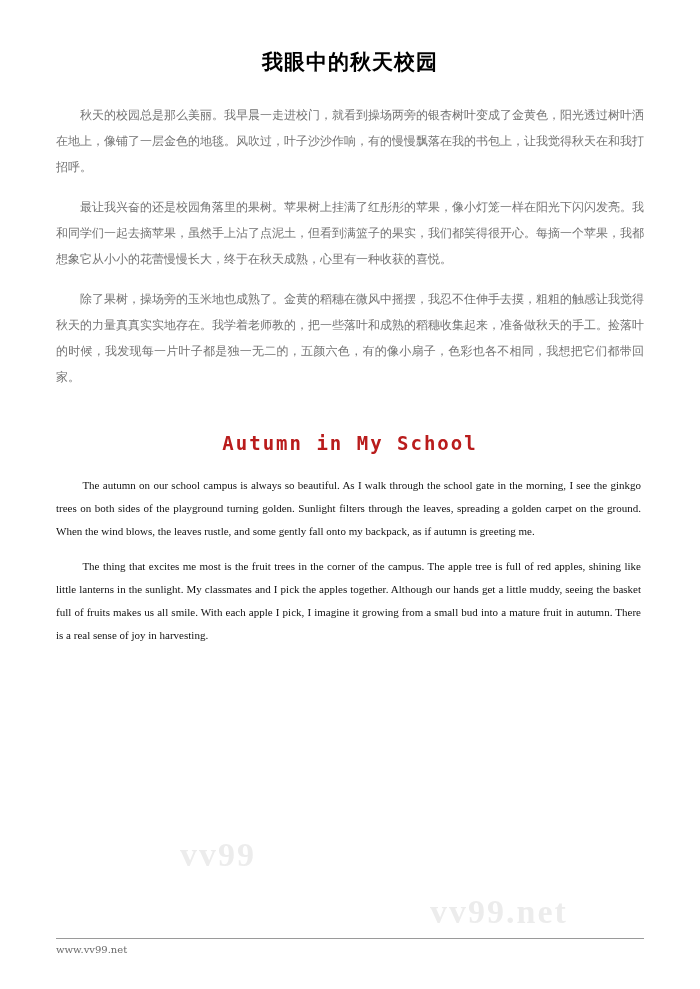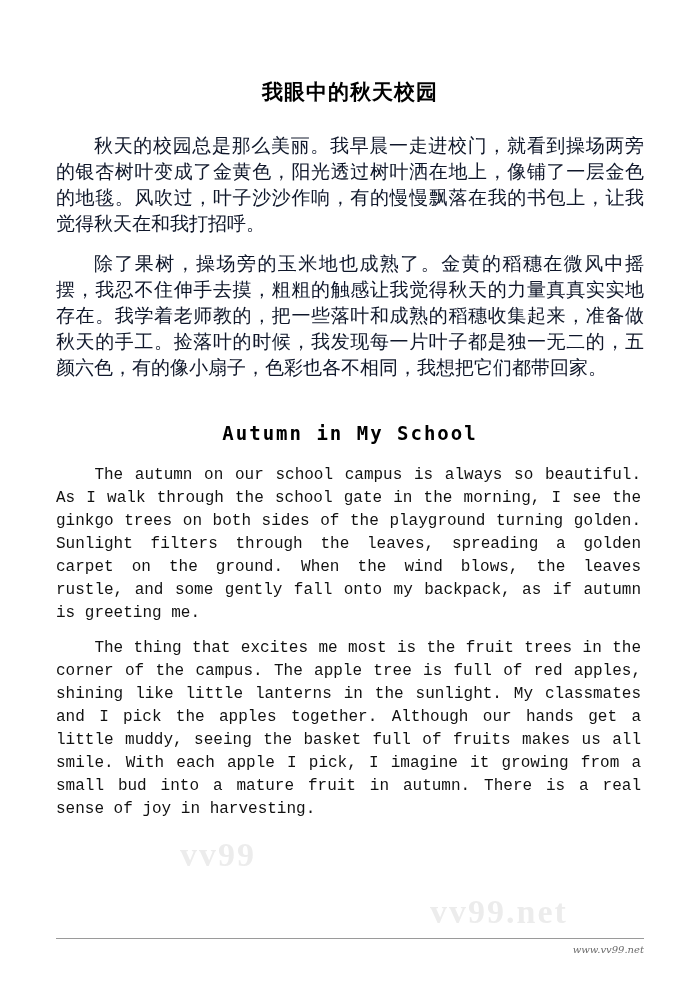--- a/index.html
+++ b/index.html
@@ -42,91 +42,90 @@
   .wm-1 { left: 180px; top: 836px; font-size: 34px; }
   .wm-2 { left: 430px; top: 849px; font-size: 34px; margin-top: 44px; }
 
   .cn-title {
     text-align: center;
     font-family: "DejaVu Sans", sans-serif;
     font-weight: bold;
     font-size: 21px;
     letter-spacing: 1px;
     margin: 0;
-    padding-top: 78px;
+    padding-top: 48px;
     color: #000;
   }
   .cn-body {
     margin-top: 26px;
   }
   .cn-p {
     font-family: "DejaVu Sans", sans-serif;
-    font-size: 19px;
+    font-size: 12px;
     line-height: 26px;
     text-align: justify;
     text-justify: inter-ideograph;
     text-indent: 2em;
     margin: 11px 0 14px 0;
-    color: #0f172a;
+    color: #737373;
   }
   .en-title {
     text-align: center;
     font-family: "DejaVu Sans Mono", monospace;
     font-weight: bold;
     font-size: 19px;
     letter-spacing: 2px;
     margin: 0;
     padding-top: 28px;
-    color: #000000;
+    color: #b91c1c;
   }
   .en-body {
     margin-top: 20px;
   }
   .en-p {
-    font-family: Liberation Mono, monospace;
-    font-size: 16px;
+    font-family: Liberation Serif, serif;
+    font-size: 11px;
     line-height: 23px;
     text-align: justify;
     text-indent: 2.4em;
     margin: 0 3px 12px 0;
     color: #111;
   }
   .footer {
     position: absolute;
     left: 56px;
     right: 56px;
     bottom: 34px;
   }
   .footer-rule {
     border: 0;
     border-top: 1px solid #9a9a9a;
     margin: 0 0 5px 0;
   }
   .footer-url {
-    text-align: right;
     font-family: "DejaVu Serif", serif;
-    font-style: italic;
     font-size: 10px;
     color: #6b6b6b;
   }
 </style>
 </head>
 <body>
 
 <div class="page">
 
   <div class="watermark">
     <span class="wm-text wm-1">vv99</span>
     <span class="wm-text wm-2">vv99.net</span>
   </div>
 
   <h1 class="cn-title">我眼中的秋天校园</h1>
 
   <div class="cn-body">
     <p class="cn-p">秋天的校园总是那么美丽。我早晨一走进校门，就看到操场两旁的银杏树叶变成了金黄色，阳光透过树叶洒在地上，像铺了一层金色的地毯。风吹过，叶子沙沙作响，有的慢慢飘落在我的书包上，让我觉得秋天在和我打招呼。</p>
+    <p class="cn-p">最让我兴奋的还是校园角落里的果树。苹果树上挂满了红彤彤的苹果，像小灯笼一样在阳光下闪闪发亮。我和同学们一起去摘苹果，虽然手上沾了点泥土，但看到满篮子的果实，我们都笑得很开心。每摘一个苹果，我都想象它从小小的花蕾慢慢长大，终于在秋天成熟，心里有一种收获的喜悦。</p>
     <p class="cn-p">除了果树，操场旁的玉米地也成熟了。金黄的稻穗在微风中摇摆，我忍不住伸手去摸，粗粗的触感让我觉得秋天的力量真真实实地存在。我学着老师教的，把一些落叶和成熟的稻穗收集起来，准备做秋天的手工。捡落叶的时候，我发现每一片叶子都是独一无二的，五颜六色，有的像小扇子，色彩也各不相同，我想把它们都带回家。</p>
   </div>
 
   <h2 class="en-title">Autumn in My School</h2>
 
   <div class="en-body">
     <p class="en-p">The autumn on our school campus is always so beautiful. As I walk through the school gate in the morning, I see the ginkgo trees on both sides of the playground turning golden. Sunlight filters through the leaves, spreading a golden carpet on the ground. When the wind blows, the leaves rustle, and some gently fall onto my backpack, as if autumn is greeting me.</p>
     <p class="en-p">The thing that excites me most is the fruit trees in the corner of the campus. The apple tree is full of red apples, shining like little lanterns in the sunlight. My classmates and I pick the apples together. Although our hands get a little muddy, seeing the basket full of fruits makes us all smile. With each apple I pick, I imagine it growing from a small bud into a mature fruit in autumn. There is a real sense of joy in harvesting.</p>
   </div>
 

